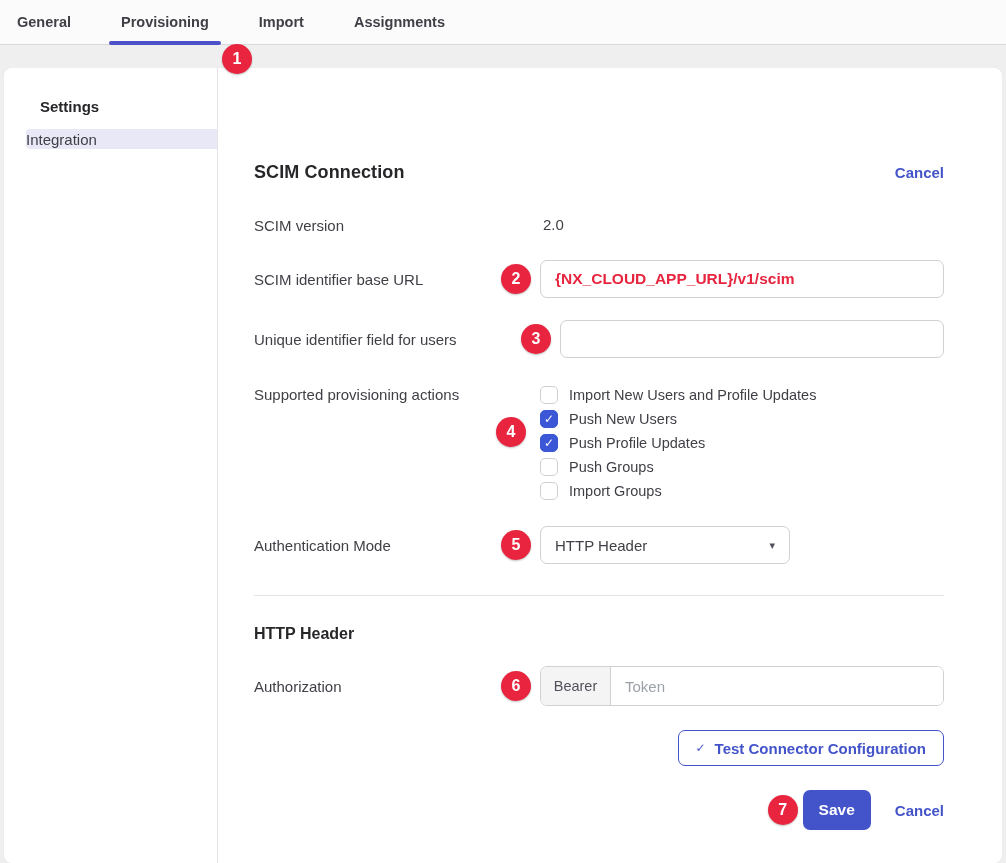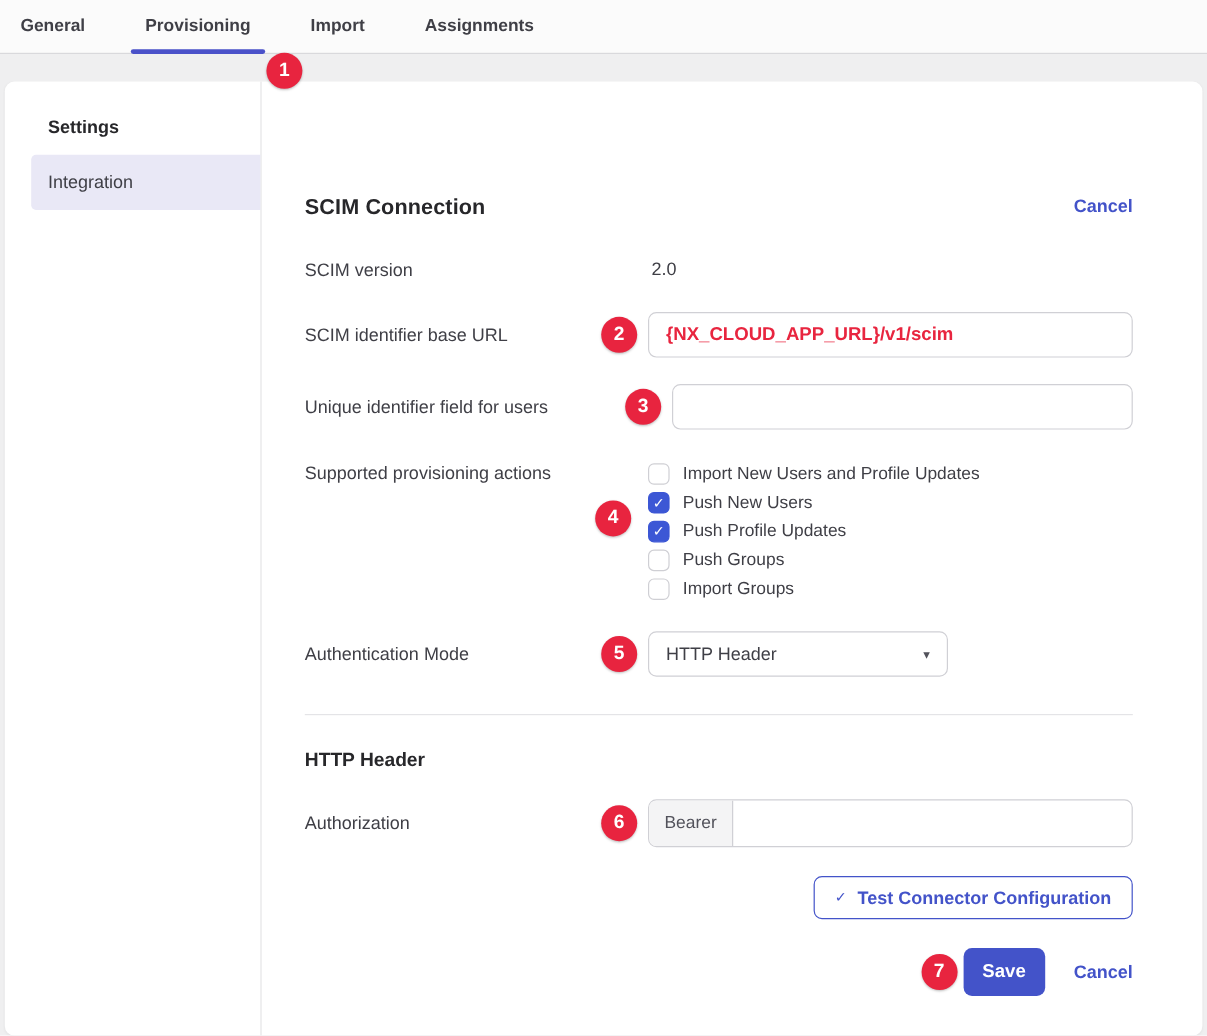--- a/index.html
+++ b/index.html
@@ -83,24 +83,23 @@
   }
   .sidebar-heading {
     padding-left: 36px;
     font-size: 15px;
     font-weight: 700;
     color: #27272a;
   }
   .sidebar-item {
     margin-top: 14px;
     margin-left: 22px;
-    height: 46px;
-    display: flex;
-    align-items: center;
-    padding-left: 14px;
+    height: 20px;
+    display: flex;
+    align-items: center;
     font-size: 15px;
     color: #3f3f46;
     border-radius: 4px 0 0 4px;
     cursor: pointer;
   }
   .sidebar-item.selected { background: #e9e8f6; }
 
   
   .content {
     flex: 1;
@@ -365,20 +364,21 @@
     <hr class="divider">
 
     <h2 class="section-heading">HTTP Header</h2>
 
     <div class="row row-authorization">
       <span class="row-label">Authorization</span>
       <div class="row-field">
         <div class="badge field-badge">6</div>
         <div class="input-group">
           <span class="input-prefix">Bearer</span>
+          <input type="text" placeholder="Token" style="">
         </div>
       </div>
     </div>
 
     <div class="row-test">
       <button class="btn-outline">
         <span class="check-icon">✓</span>
         <span>Test Connector Configuration</span>
       </button>
     </div>

